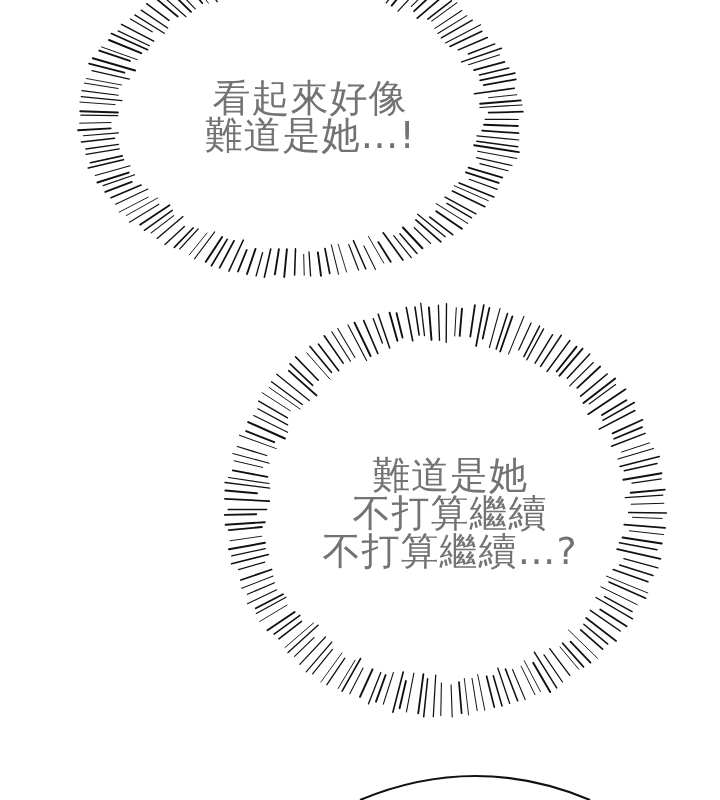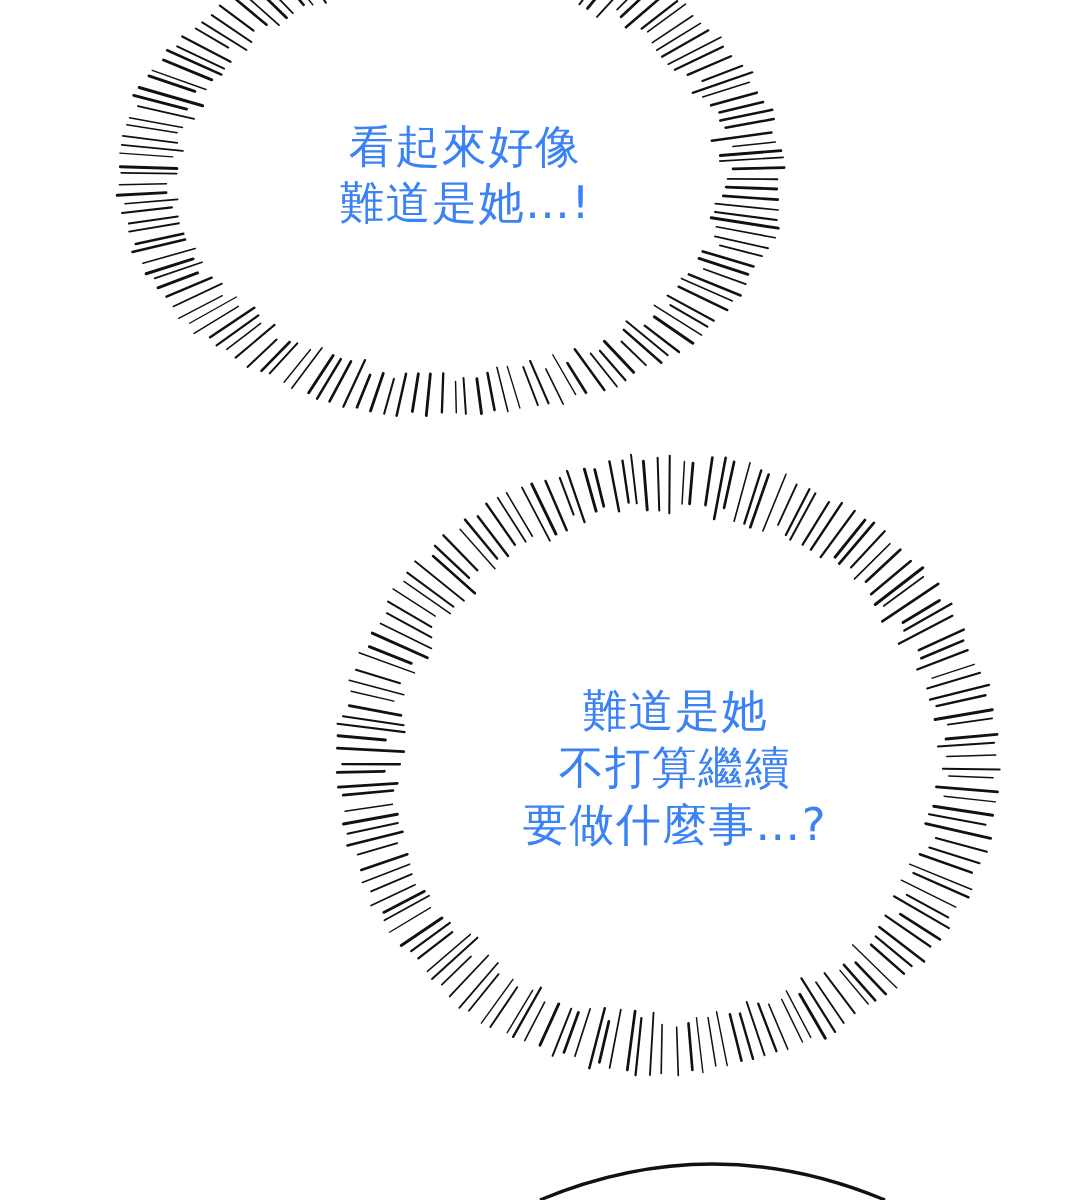--- a/index.html
+++ b/index.html
@@ -21,22 +21,22 @@
       background: #ffffff;
     }
     svg.burst {
       position: absolute;
       left: 0; top: 0;
       width: 720px; height: 800px;
     }
     .bubble-text {
       position: absolute;
       text-align: center;
-      color: #3b82f6;
-      font-size: 30px;
+      color: #737373;
+      font-size: 38px;
       line-height: 37px;
       letter-spacing: 1px;
       white-space: nowrap;
     }
     .bubble-text .line {
       display: block;
     }
     #text-1 {
       left: 150px;
       top: 80px;
@@ -373,16 +373,16 @@
   </svg>
 
   <div id="text-1" class="bubble-text">
     <span class="line">看起來好像</span>
     <span class="line">難道是她…!</span>
   </div>
 
   <div id="text-2" class="bubble-text">
     <span class="line">難道是她</span>
     <span class="line">不打算繼續</span>
-    <span class="line">要做什麼事…?</span>
+    <span class="line">不打算繼續…?</span>
   </div>
 
 </div>
 
 </body></html>

